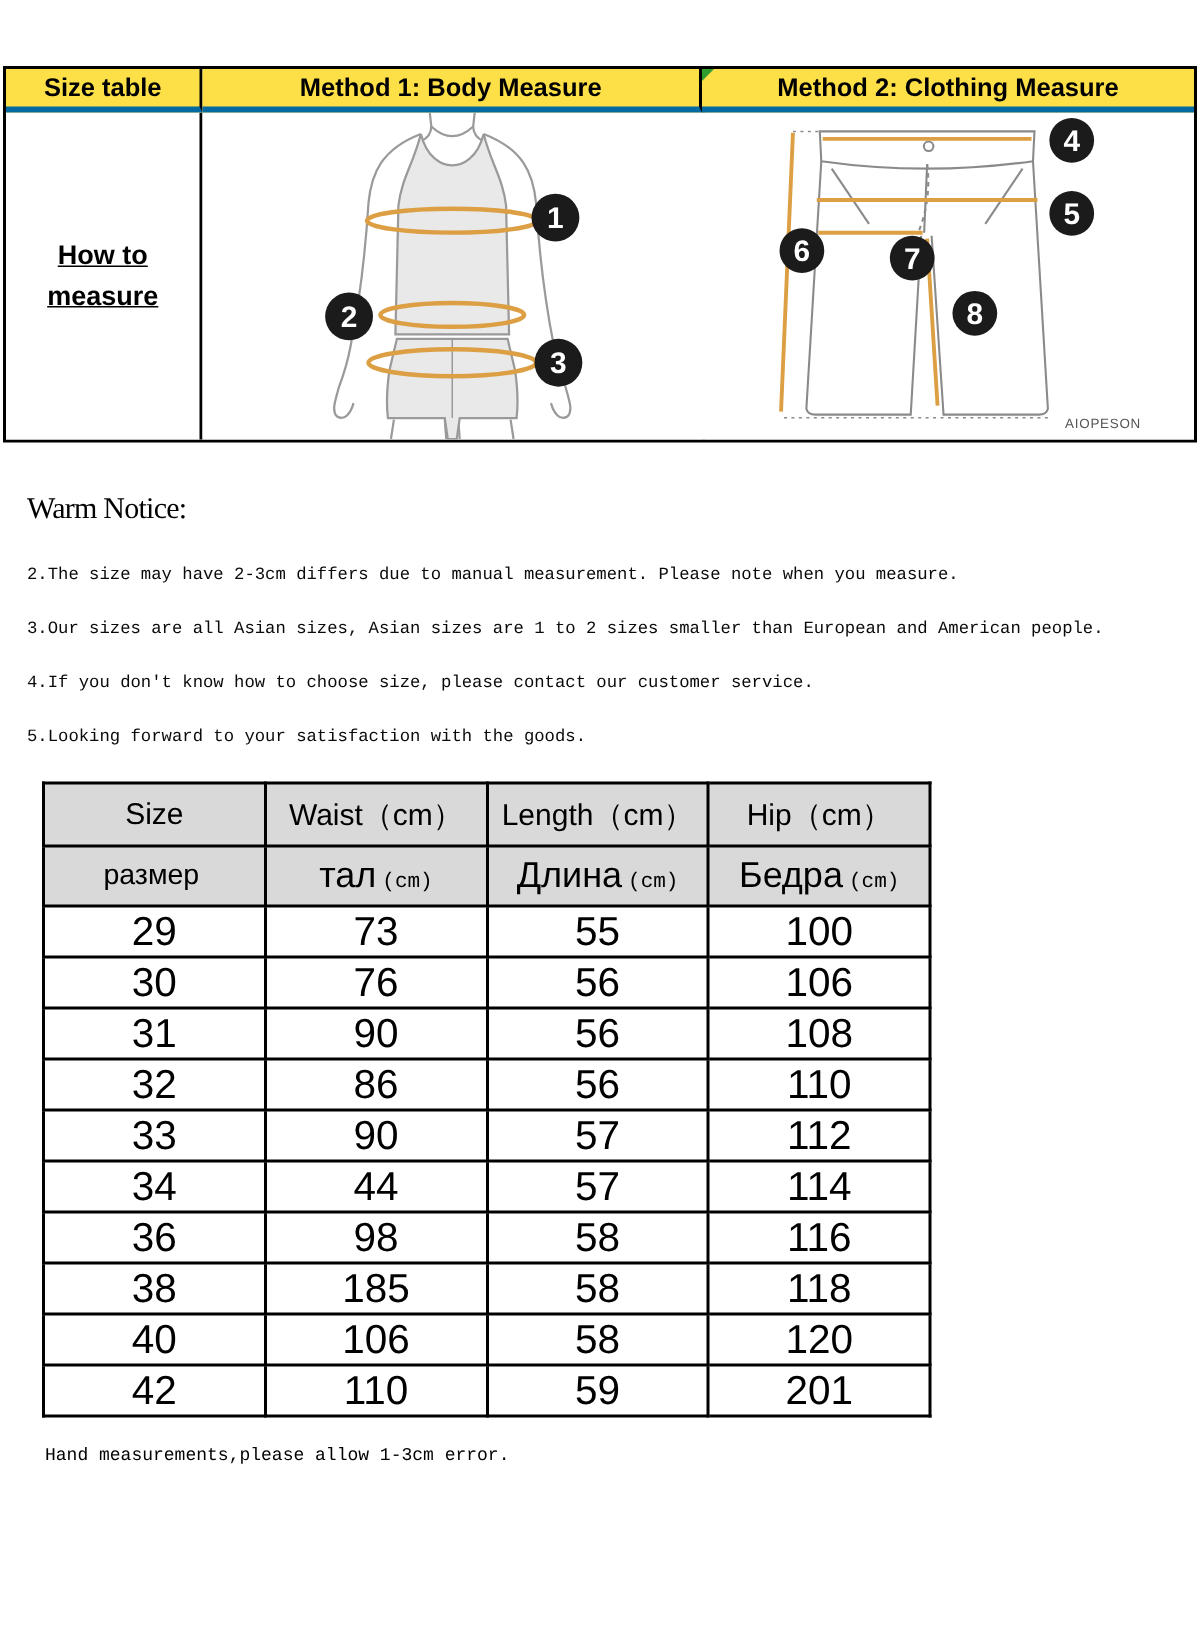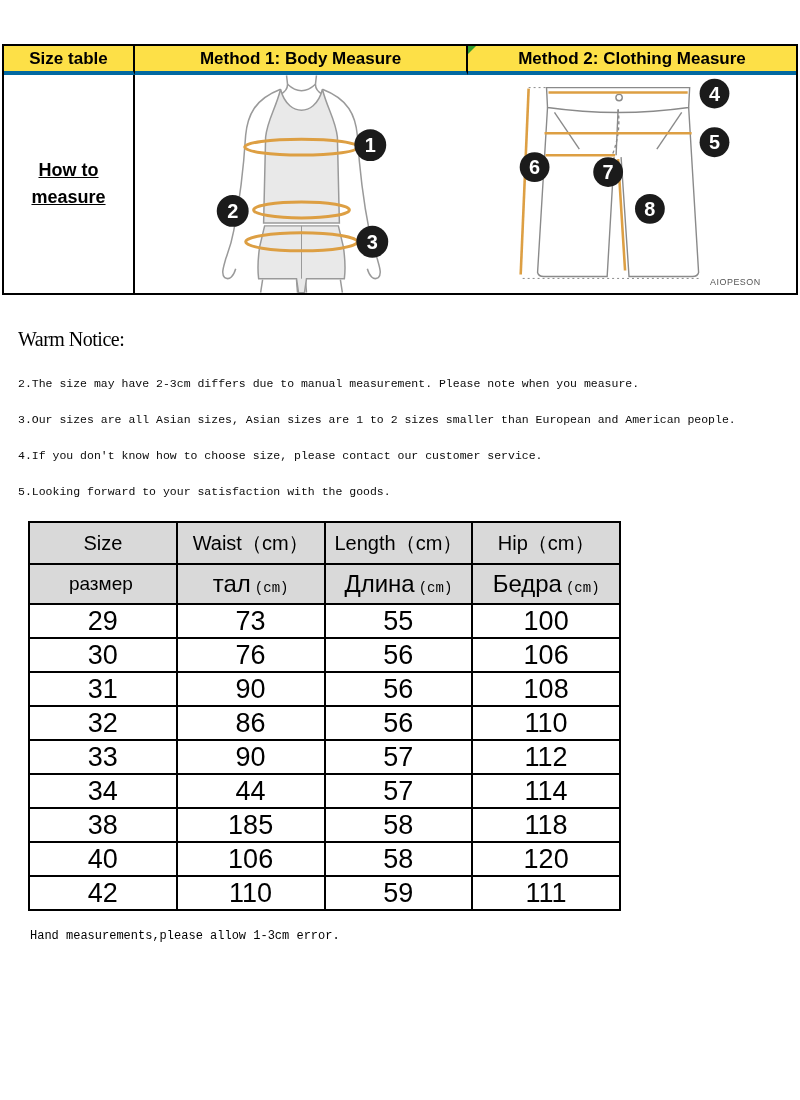--- a/index.html
+++ b/index.html
@@ -240,33 +240,39 @@
         <td>57</td>
         <td>112</td>
       </tr>
       <tr>
         <td>34</td>
         <td>44</td>
         <td>57</td>
         <td>114</td>
       </tr>
       <tr>
+        <td>36</td>
+        <td>98</td>
+        <td>58</td>
+        <td>116</td>
+      </tr>
+      <tr>
         <td>38</td>
         <td>185</td>
         <td>58</td>
         <td>118</td>
       </tr>
       <tr>
         <td>40</td>
         <td>106</td>
         <td>58</td>
         <td>120</td>
       </tr>
       <tr>
         <td>42</td>
         <td>110</td>
         <td>59</td>
-        <td>111</td>
+        <td>201</td>
       </tr>
     </tbody>
 </table>
 
 <p class="footer-note">Hand measurements,please allow 1-3cm error.</p>
 
 </body></html>

